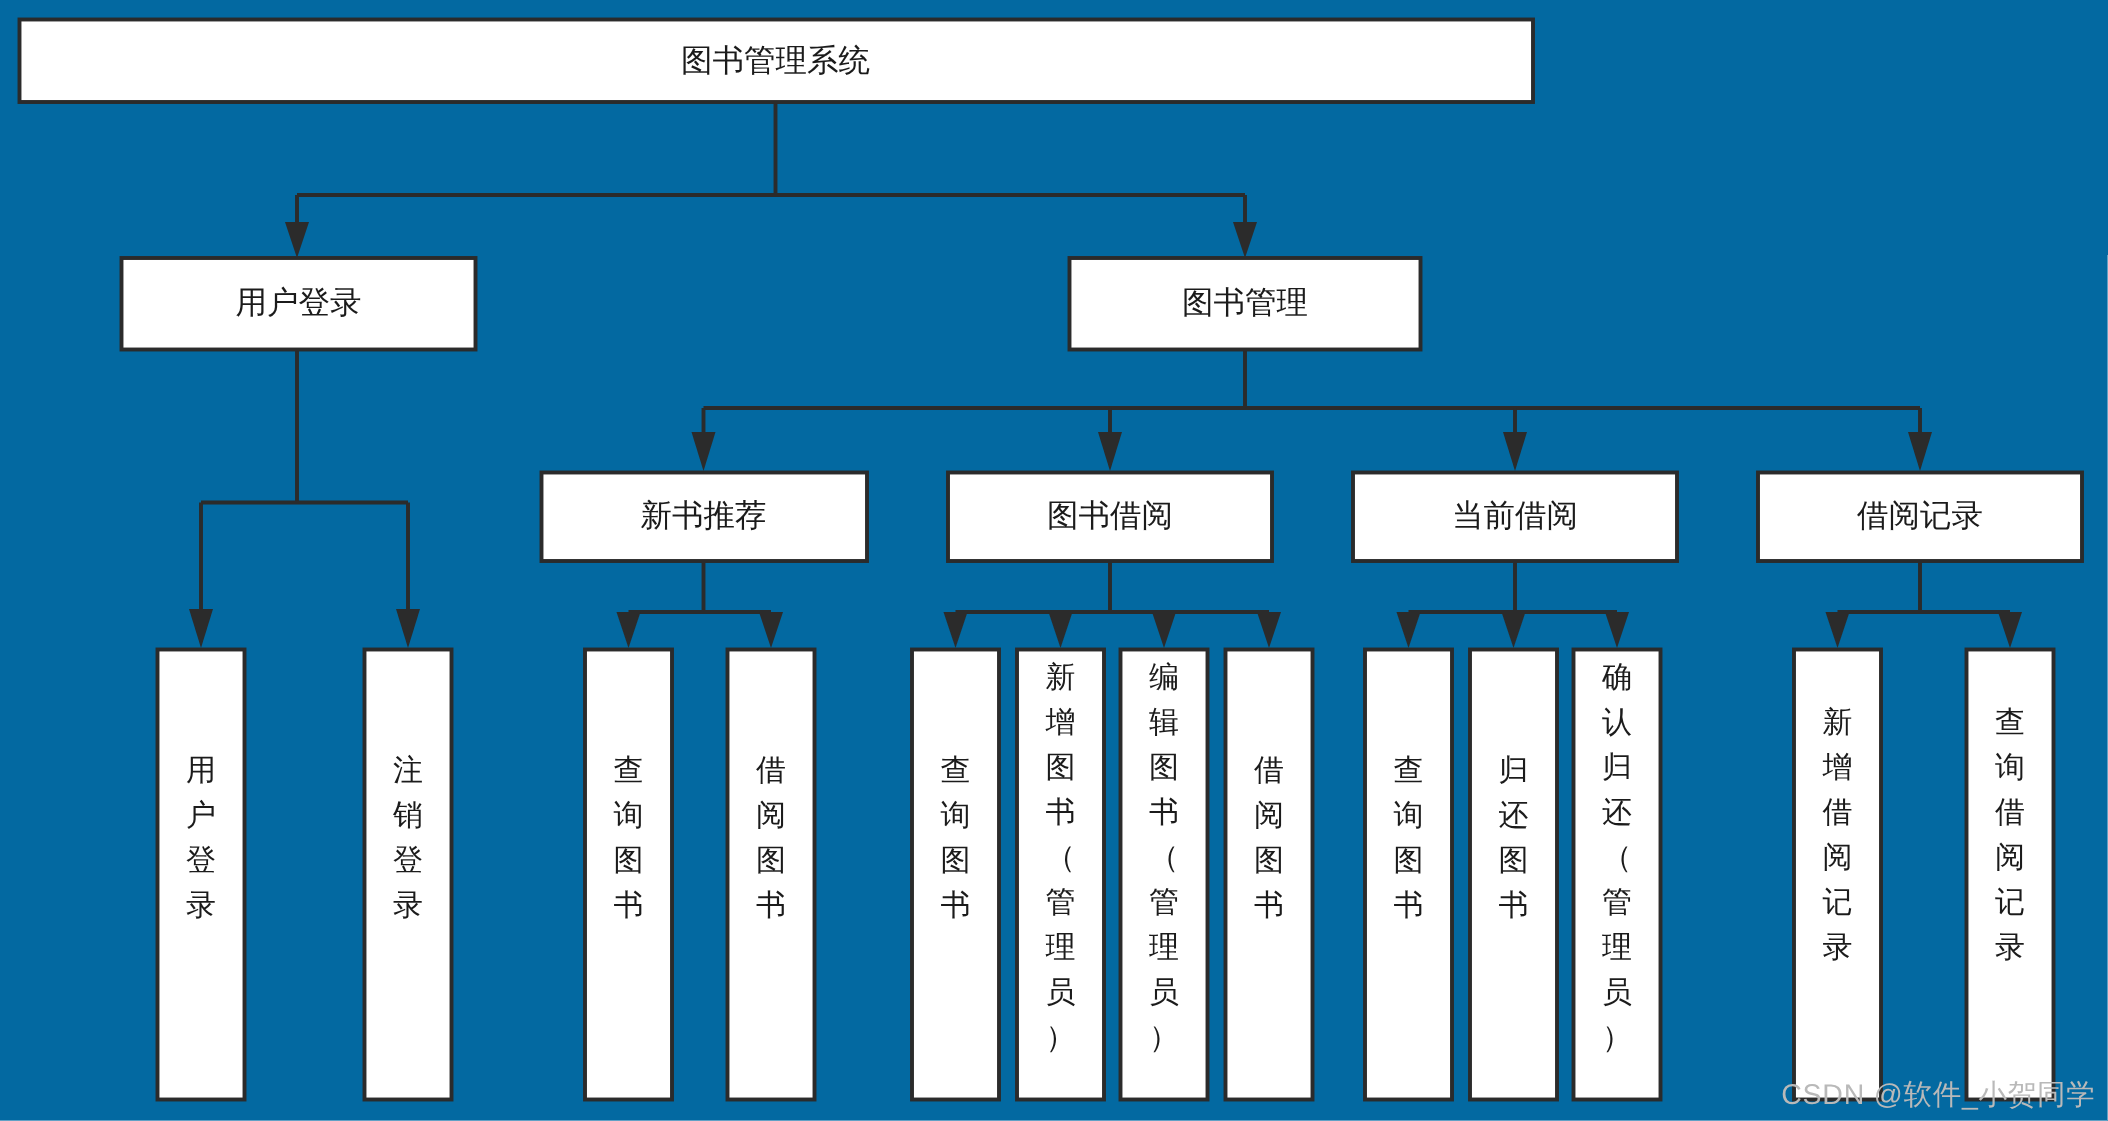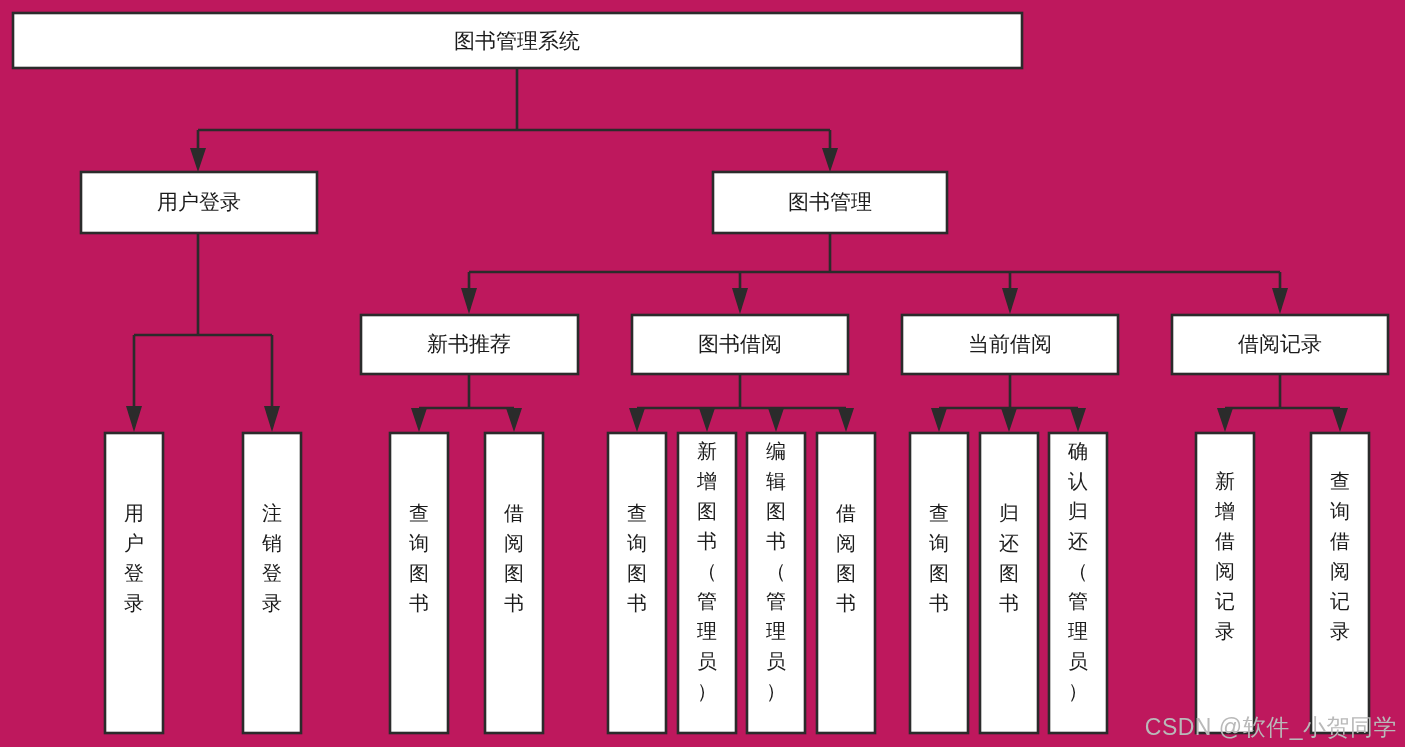--- a/index.html
+++ b/index.html
@@ -11,21 +11,21 @@
   body {
     font-family: "Liberation Sans", "DejaVu Sans", sans-serif;
     width: 1405px;
     height: 747px;
     overflow: hidden;
   }
   #diagram-root {
     position: relative;
     width: 1405px;
     height: 747px;
-    background: #be185d;
+    background: #0369a1;
   }
   svg#tree-canvas {
     position: absolute;
     left: 0;
     top: 0;
     width: 1405px;
     height: 747px;
     display: block;
   }
   .node-box {
@@ -54,21 +54,21 @@
     font-family: "Liberation Sans", "DejaVu Sans", sans-serif;
     font-size: 20px;
     fill: #1b1b1b;
     text-anchor: middle;
   }
   .watermark {
     position: absolute;
     right: 8px;
     bottom: 4px;
     font-family: "Liberation Sans", "DejaVu Sans", sans-serif;
-    font-size: 23px;
+    font-size: 19px;
     color: #b9b9b9;
     letter-spacing: 0.5px;
     white-space: nowrap;
     user-select: none;
   }
 </style>
 </head>
 <body>
 
 <div id="diagram-root">

